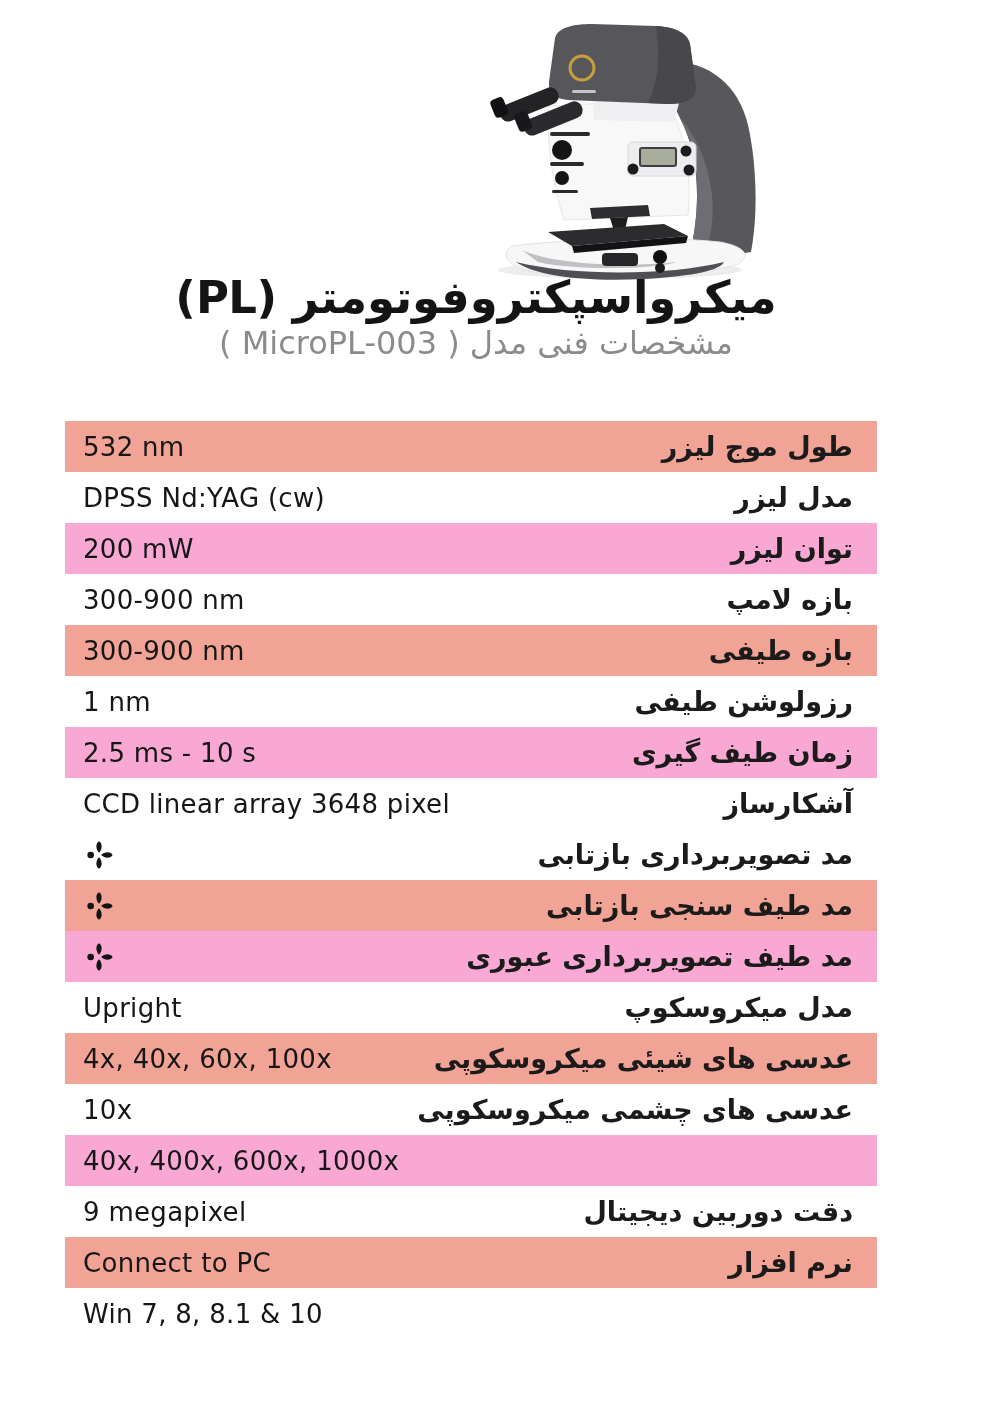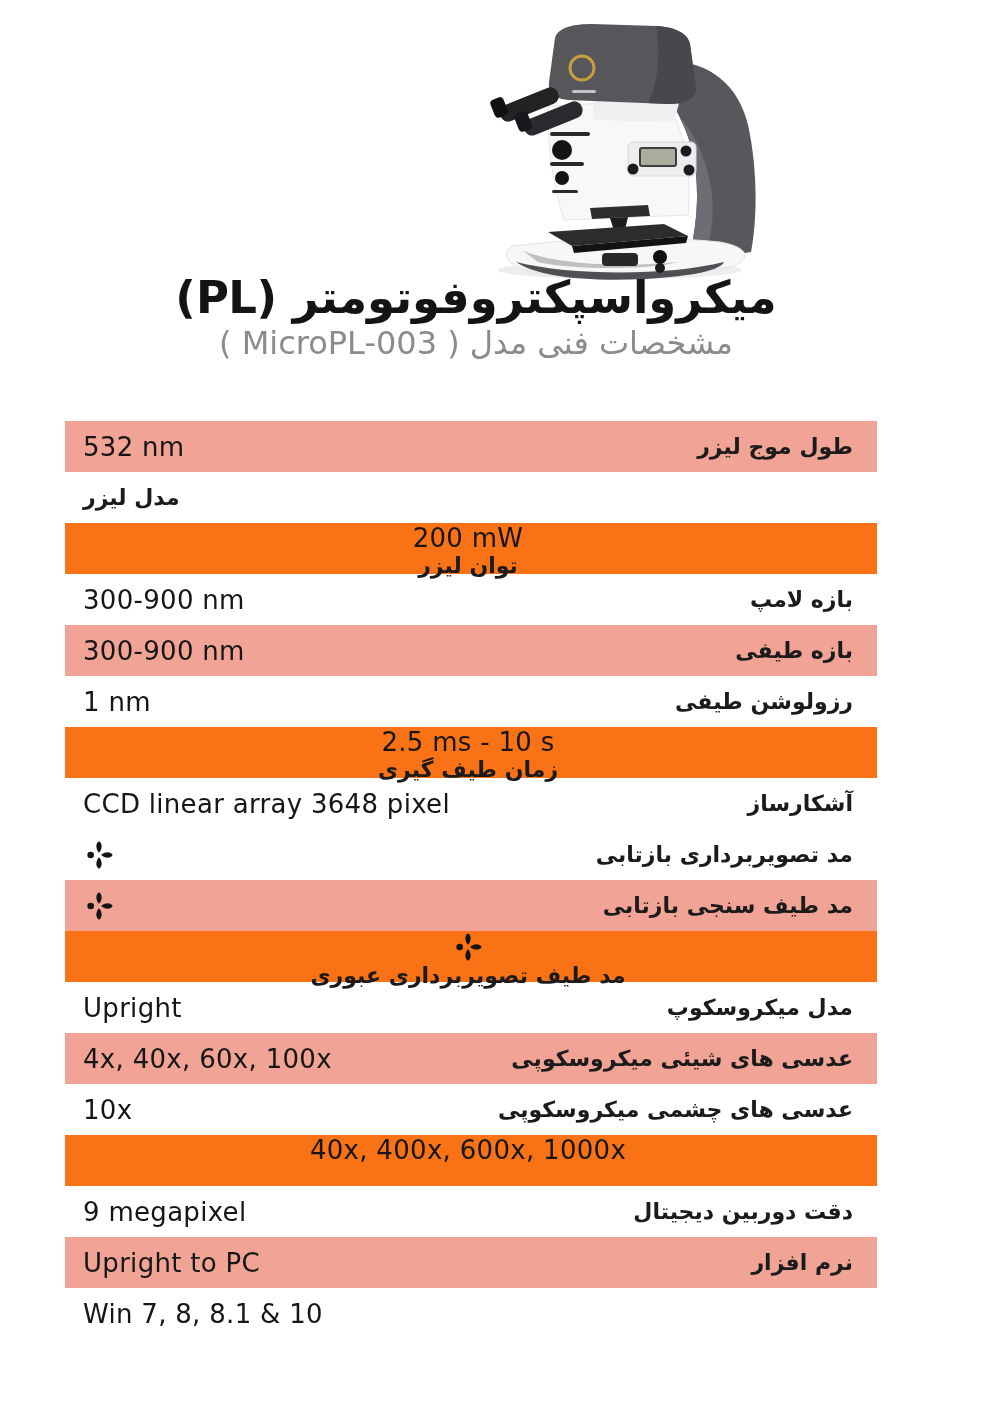--- a/index.html
+++ b/index.html
@@ -47,30 +47,30 @@
   }
   .row {
     height: 51px;
     display: flex;
     align-items: center;
     justify-content: space-between;
     padding: 0 24px 0 18px;
     box-sizing: border-box;
   }
   .row.salmon { background: #F1A496; }
-  .row.gray   { background: #f97316; flex-direction: column; }
+  .row.gray   { background: #f9a8d4; }
   .row.white  { background: transparent; }
   .row .value {
     font-size: 26px;
     color: #161616;
     letter-spacing: 0.3px;
     white-space: nowrap;
   }
   .row .label {
-    font-size: 22px;
+    font-size: 27px;
     font-weight: 700;
     color: #1b1b1b;
     white-space: nowrap;
   }
   .feature-icon { width: 32px; height: 32px; display: block; }
 </style>
 </head>
 <body>
 
 <div class="page">
@@ -126,20 +126,21 @@
     <div class="title" dir="rtl">میکرواسپکتروفوتومتر (PL)</div>
     <div class="subtitle" dir="rtl">مشخصات فنی مدل ( MicroPL-003 )</div>
   </div>
 
   <div class="spec-table" id="spec-table">
       <div class="row salmon">
         <span class="value">532 nm</span>
         <span class="label" dir="rtl">طول موج لیزر</span>
       </div>
       <div class="row white">
+        <span class="value">DPSS Nd:YAG (cw)</span>
         <span class="label" dir="rtl">مدل لیزر</span>
       </div>
       <div class="row gray">
         <span class="value">200 mW</span>
         <span class="label" dir="rtl">توان لیزر</span>
       </div>
       <div class="row white">
         <span class="value">300-900 nm</span>
         <span class="label" dir="rtl">بازه لامپ</span>
       </div>
@@ -211,21 +212,21 @@
         <span class="label" dir="rtl">عدسی های چشمی میکروسکوپی</span>
       </div>
       <div class="row gray">
         <span class="value">40x, 400x, 600x, 1000x</span>
       </div>
       <div class="row white">
         <span class="value">9 megapixel</span>
         <span class="label" dir="rtl">دقت دوربین دیجیتال</span>
       </div>
       <div class="row salmon">
-        <span class="value">Upright to PC</span>
+        <span class="value">Connect to PC</span>
         <span class="label" dir="rtl">نرم افزار</span>
       </div>
       <div class="row white">
         <span class="value">Win 7, 8, 8.1 &amp; 10</span>
       </div>
     </div>
 
 </div>
 
 </body></html>

